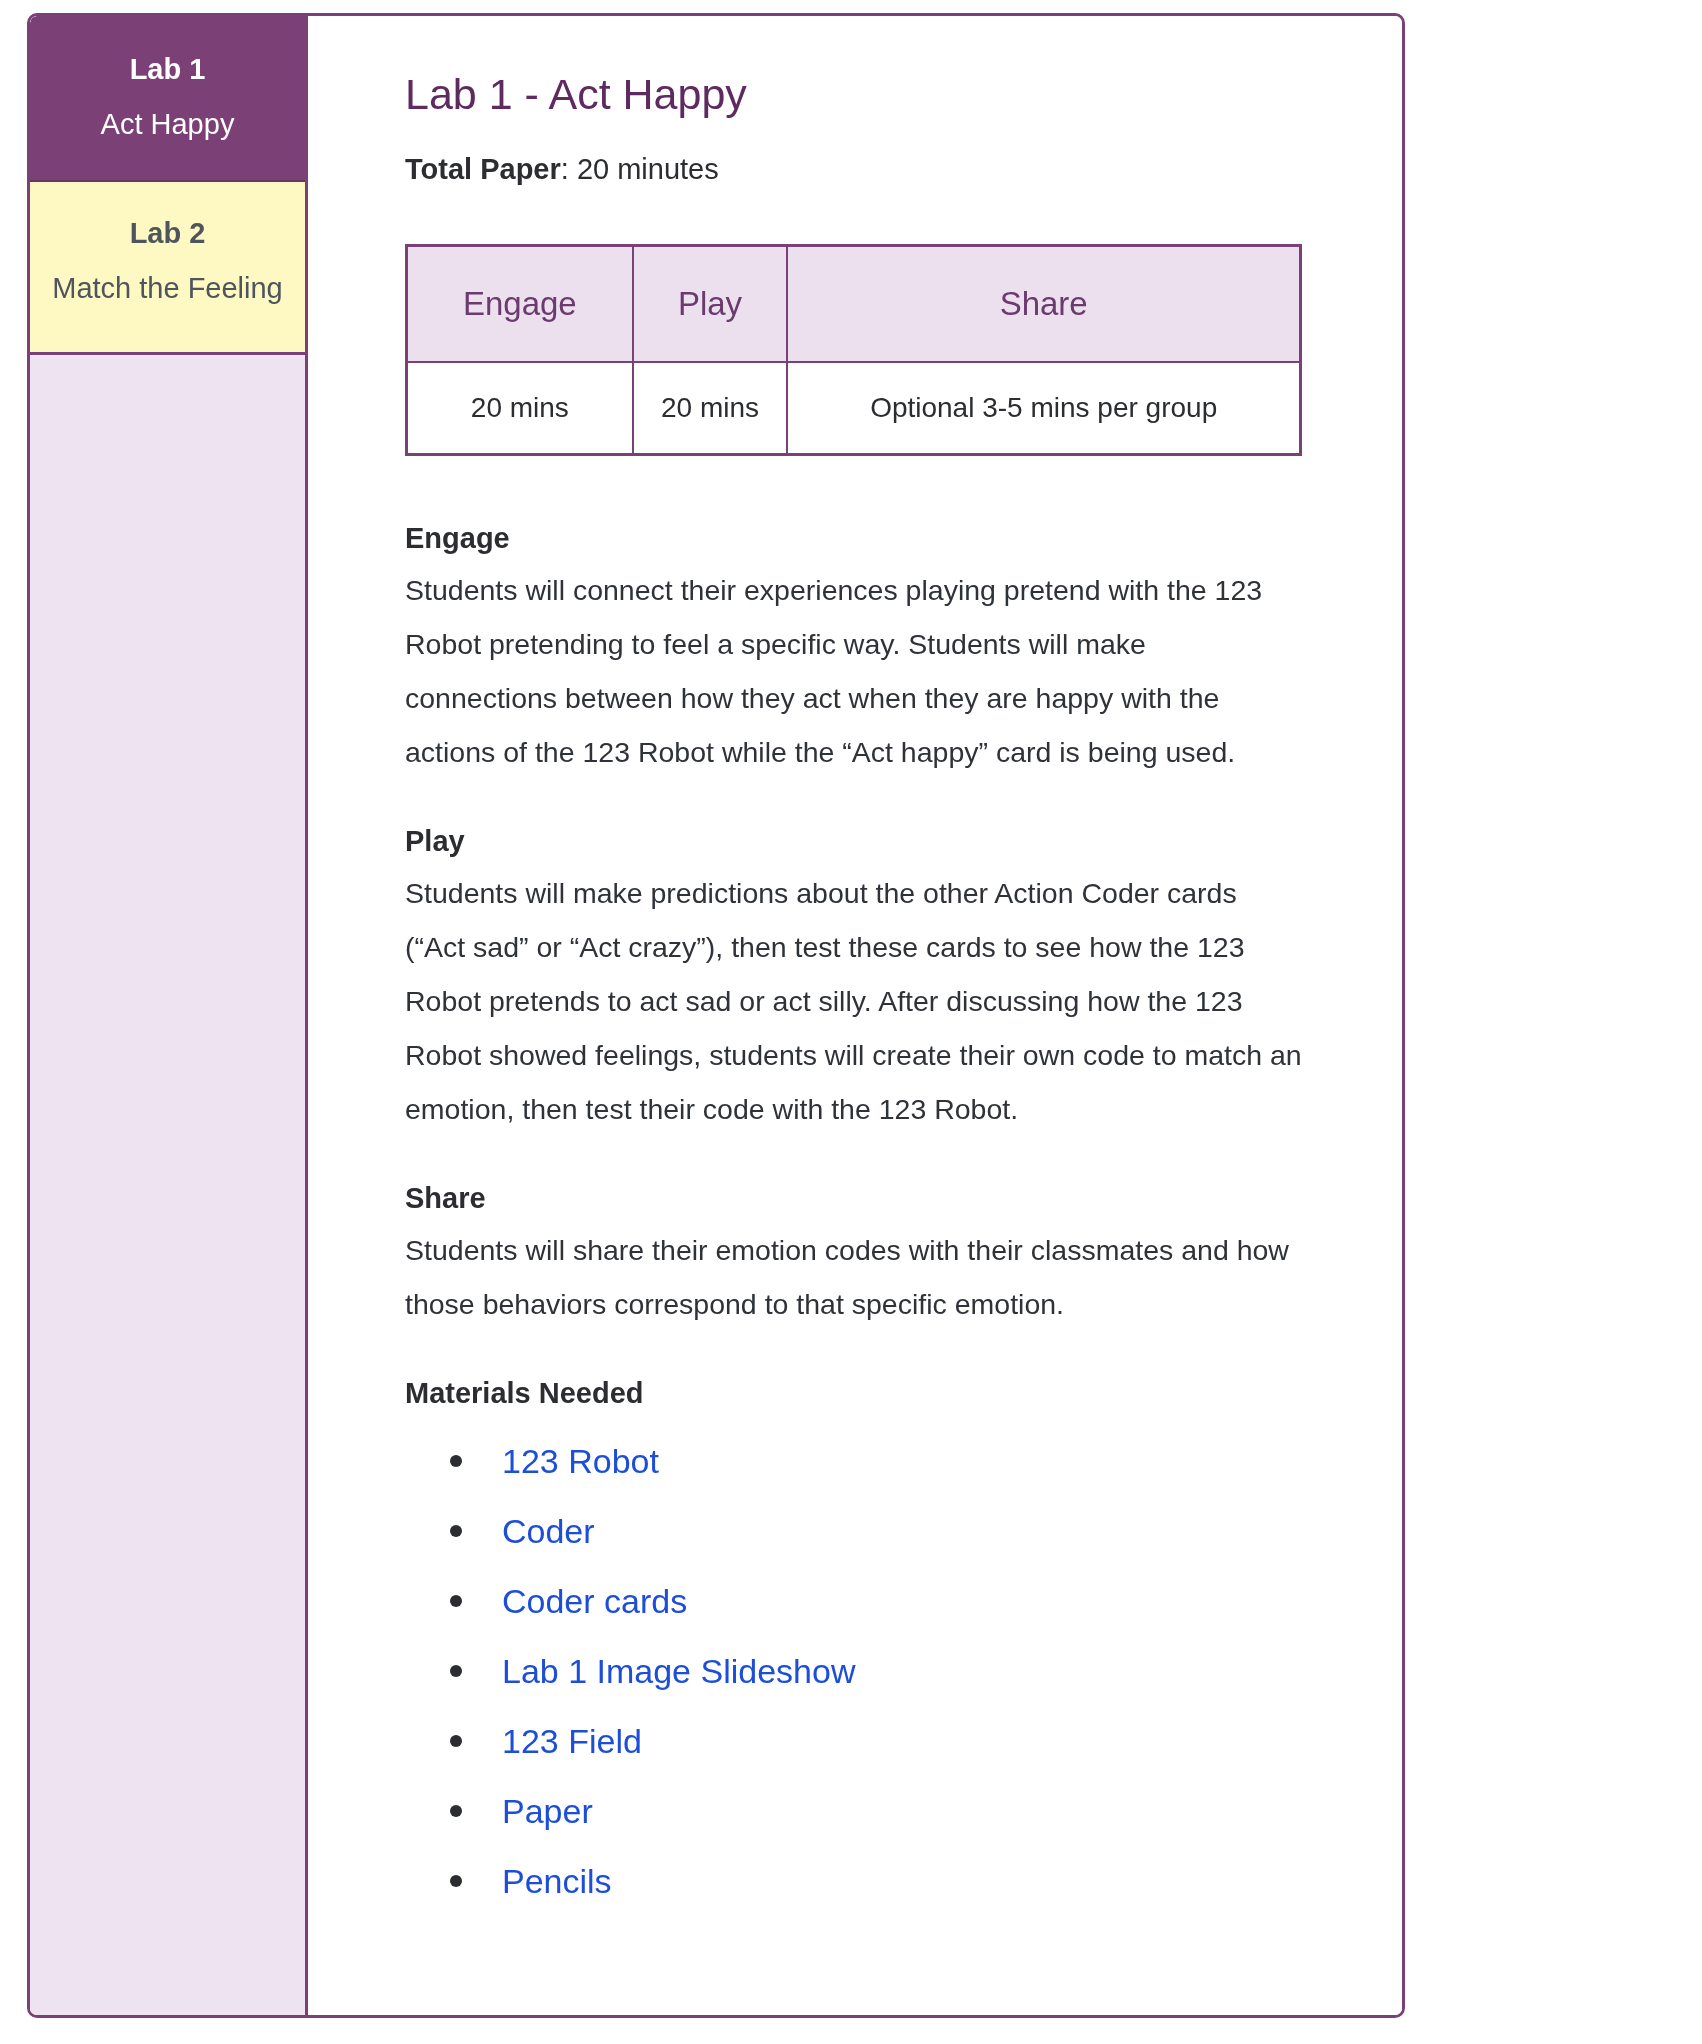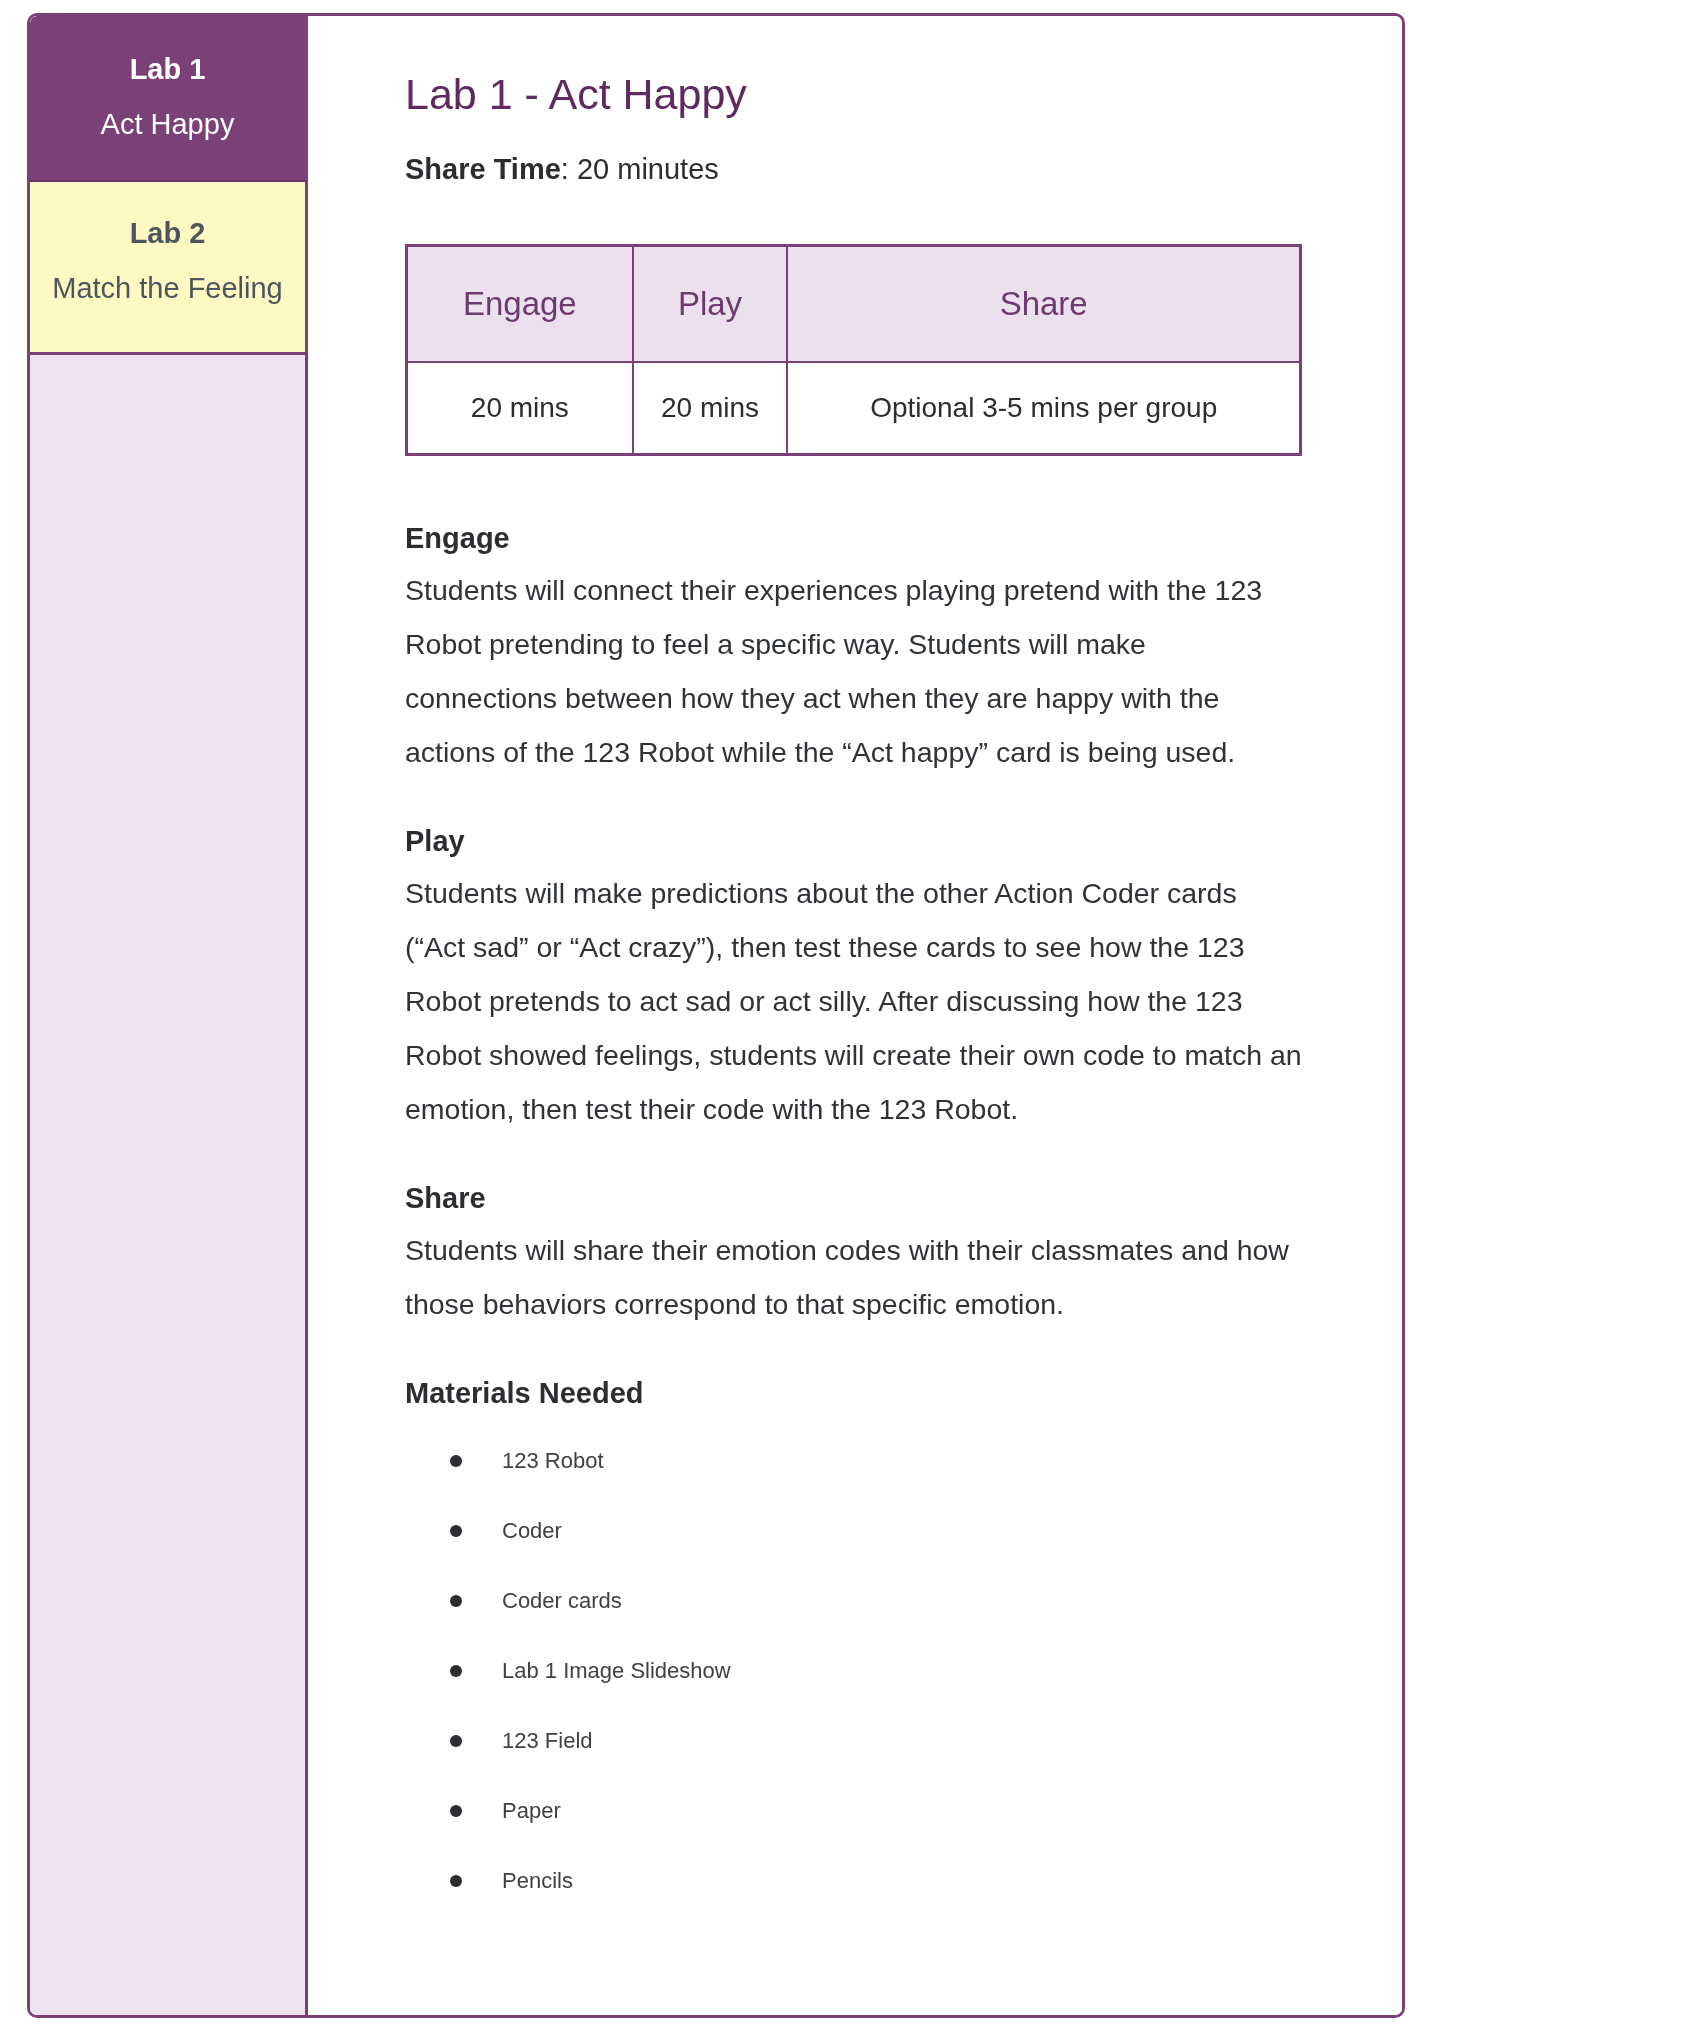--- a/index.html
+++ b/index.html
@@ -123,23 +123,23 @@
     font-weight: 700;
     color: #2b2d30;
     margin-bottom: 24px;
   }
   ul.materials {
     list-style: none;
     margin-left: 45px;
   }
   ul.materials li {
     position: relative;
-    font-size: 22px;
+    font-size: 34px;
     line-height: 54px;
-    color: #404040;
+    color: #1d4ed8;
     padding-left: 52px;
     margin-bottom: 16px;
   }
   ul.materials li::before {
     content: "";
     position: absolute;
     left: 0;
     top: 21px;
     width: 12px;
     height: 12px;
@@ -161,21 +161,21 @@
       <span class="tab-lab">Lab 2</span>
       <span class="tab-title">Match the Feeling</span>
     </div>
     <div class="sidebar-filler"></div>
   </div>
 
   <div class="content">
 
     <h1 class="page-title">Lab 1 - Act Happy</h1>
 
-    <p class="total-time"><b>Share Time</b><span>: 20 minutes</span></p>
+    <p class="total-time"><b>Total Paper</b><span>: 20 minutes</span></p>
 
     <table class="schedule">
       <thead>
         <tr>
           <th class="col-engage">Engage</th>
           <th class="col-play">Play</th>
           <th class="col-share">Share</th>
         </tr>
       </thead>
       <tbody>

